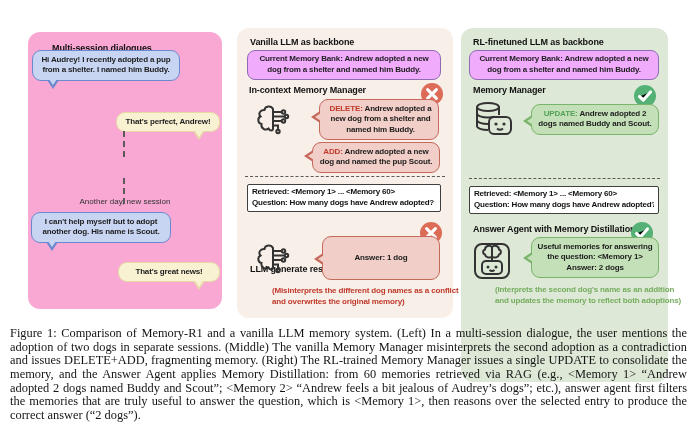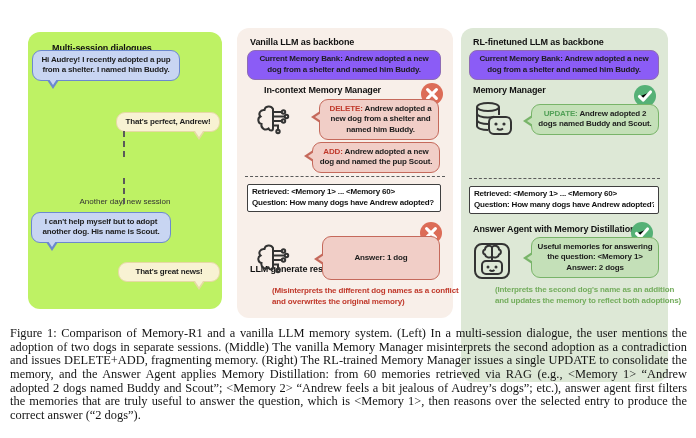--- a/index.html
+++ b/index.html
@@ -1,35 +1,35 @@
 <!DOCTYPE html>
 <html><head>
 <meta charset="utf-8">
 <style>
   html,body{margin:0;padding:0;background:#fff;}
   .page{position:relative;width:696px;height:438px;background:#ffffff;
         font-family:"Liberation Sans","DejaVu Sans",sans-serif;overflow:hidden;}
 
   
   .panel{position:absolute;border-radius:12px;}
-  .panel-left{left:28px;top:32px;width:194px;height:277px;background:#bef264;}
+  .panel-left{left:28px;top:32px;width:194px;height:277px;background:#f9a8d4;}
   .panel-mid{left:237px;top:28px;width:216px;height:290px;background:#f8efe9;}
   .panel-right{left:461px;top:28px;width:207px;height:354px;background:#dde8d6;}
   .ptitle{position:absolute;font-size:9px;font-weight:700;color:#111;letter-spacing:-0.1px;}
 
   
   .bubble{position:absolute;box-sizing:border-box;background:var(--fill);
           border:1.4px solid var(--stroke);border-radius:9px;padding:4px 5px;
           font-size:8px;font-weight:700;letter-spacing:-0.15px;line-height:1.3;
           text-align:center;color:#1d1d1d;}
   .blue  {--fill:#c8d5f2;--stroke:#6c89cf;}
   .yellow{--fill:#f8f2d3;--stroke:#e6d9a4;}
   .red   {--fill:#f1cec7;--stroke:#c5695b;}
   .green {--fill:#c4e0b8;--stroke:#78b469;}
-  .purplebox{position:absolute;box-sizing:border-box;background:#8b5cf6;
+  .purplebox{position:absolute;box-sizing:border-box;background:#f0abfc;
              border:1.6px solid #8e6cb4;border-radius:8px;padding:3px 4px;
              font-size:8px;font-weight:700;letter-spacing:-0.15px;line-height:1.35;
              text-align:center;color:#1d1d1d;}
 
   
   .tail-left::before{content:"";position:absolute;left:-9px;top:var(--tt,12px);
      border-style:solid;border-width:6px 9px 6px 0;
      border-color:transparent var(--stroke) transparent transparent;}
   .tail-left::after{content:"";position:absolute;left:-5.2px;top:calc(var(--tt,12px) + 2px);
      border-style:solid;border-width:4px 6.5px 4px 0;
@@ -105,21 +105,21 @@
     <div class="bubble yellow tail-br" style="left:90px;top:230px;width:102px;">
       <span>That's great news!</span>
     </div>
   </div>
 
   <div class="panel panel-mid">
     <div class="ptitle" style="left:13px;top:9px;">Vanilla LLM as backbone</div>
 
     <div class="purplebox" style="left:10px;top:22px;width:194px;">Current Memory Bank: Andrew adopted a new dog from a shelter and named him Buddy.</div>
 
-    <div class="ptitle" style="left:27px;top:57px;">In-context Memory Manager</div>
+    <div class="ptitle" style="left:12px;top:57px;">In-context Memory Manager</div>
 
     <svg class="statusicon" style="left:183px;top:54px;" viewBox="0 0 24 24">
       <circle cx="12" cy="12" r="11" fill="#dc6c57"></circle>
       <path d="M7.6 7.6 L16.4 16.4 M16.4 7.6 L7.6 16.4" stroke="#fff" stroke-width="3.1" stroke-linecap="round"></path>
     </svg>
 
     <svg class="icon" style="left:15px;top:74px;width:40px;height:40px;" viewBox="0 0 40 40" fill="none" stroke="#333" stroke-width="2">
       <path d="M21 7 C19 3 13 4 12.5 8 C8 7.5 6 12 8.5 14.5 C5 16 6 21.5 9.5 22 C8.5 26.5 13.5 29 16.5 26.5 C18 29.5 21 29 21 26.5 L21 7 Z"></path>
       <path d="M21 10 H29"></path>
         <circle cx="31.5" cy="10" r="1.7"></circle>

